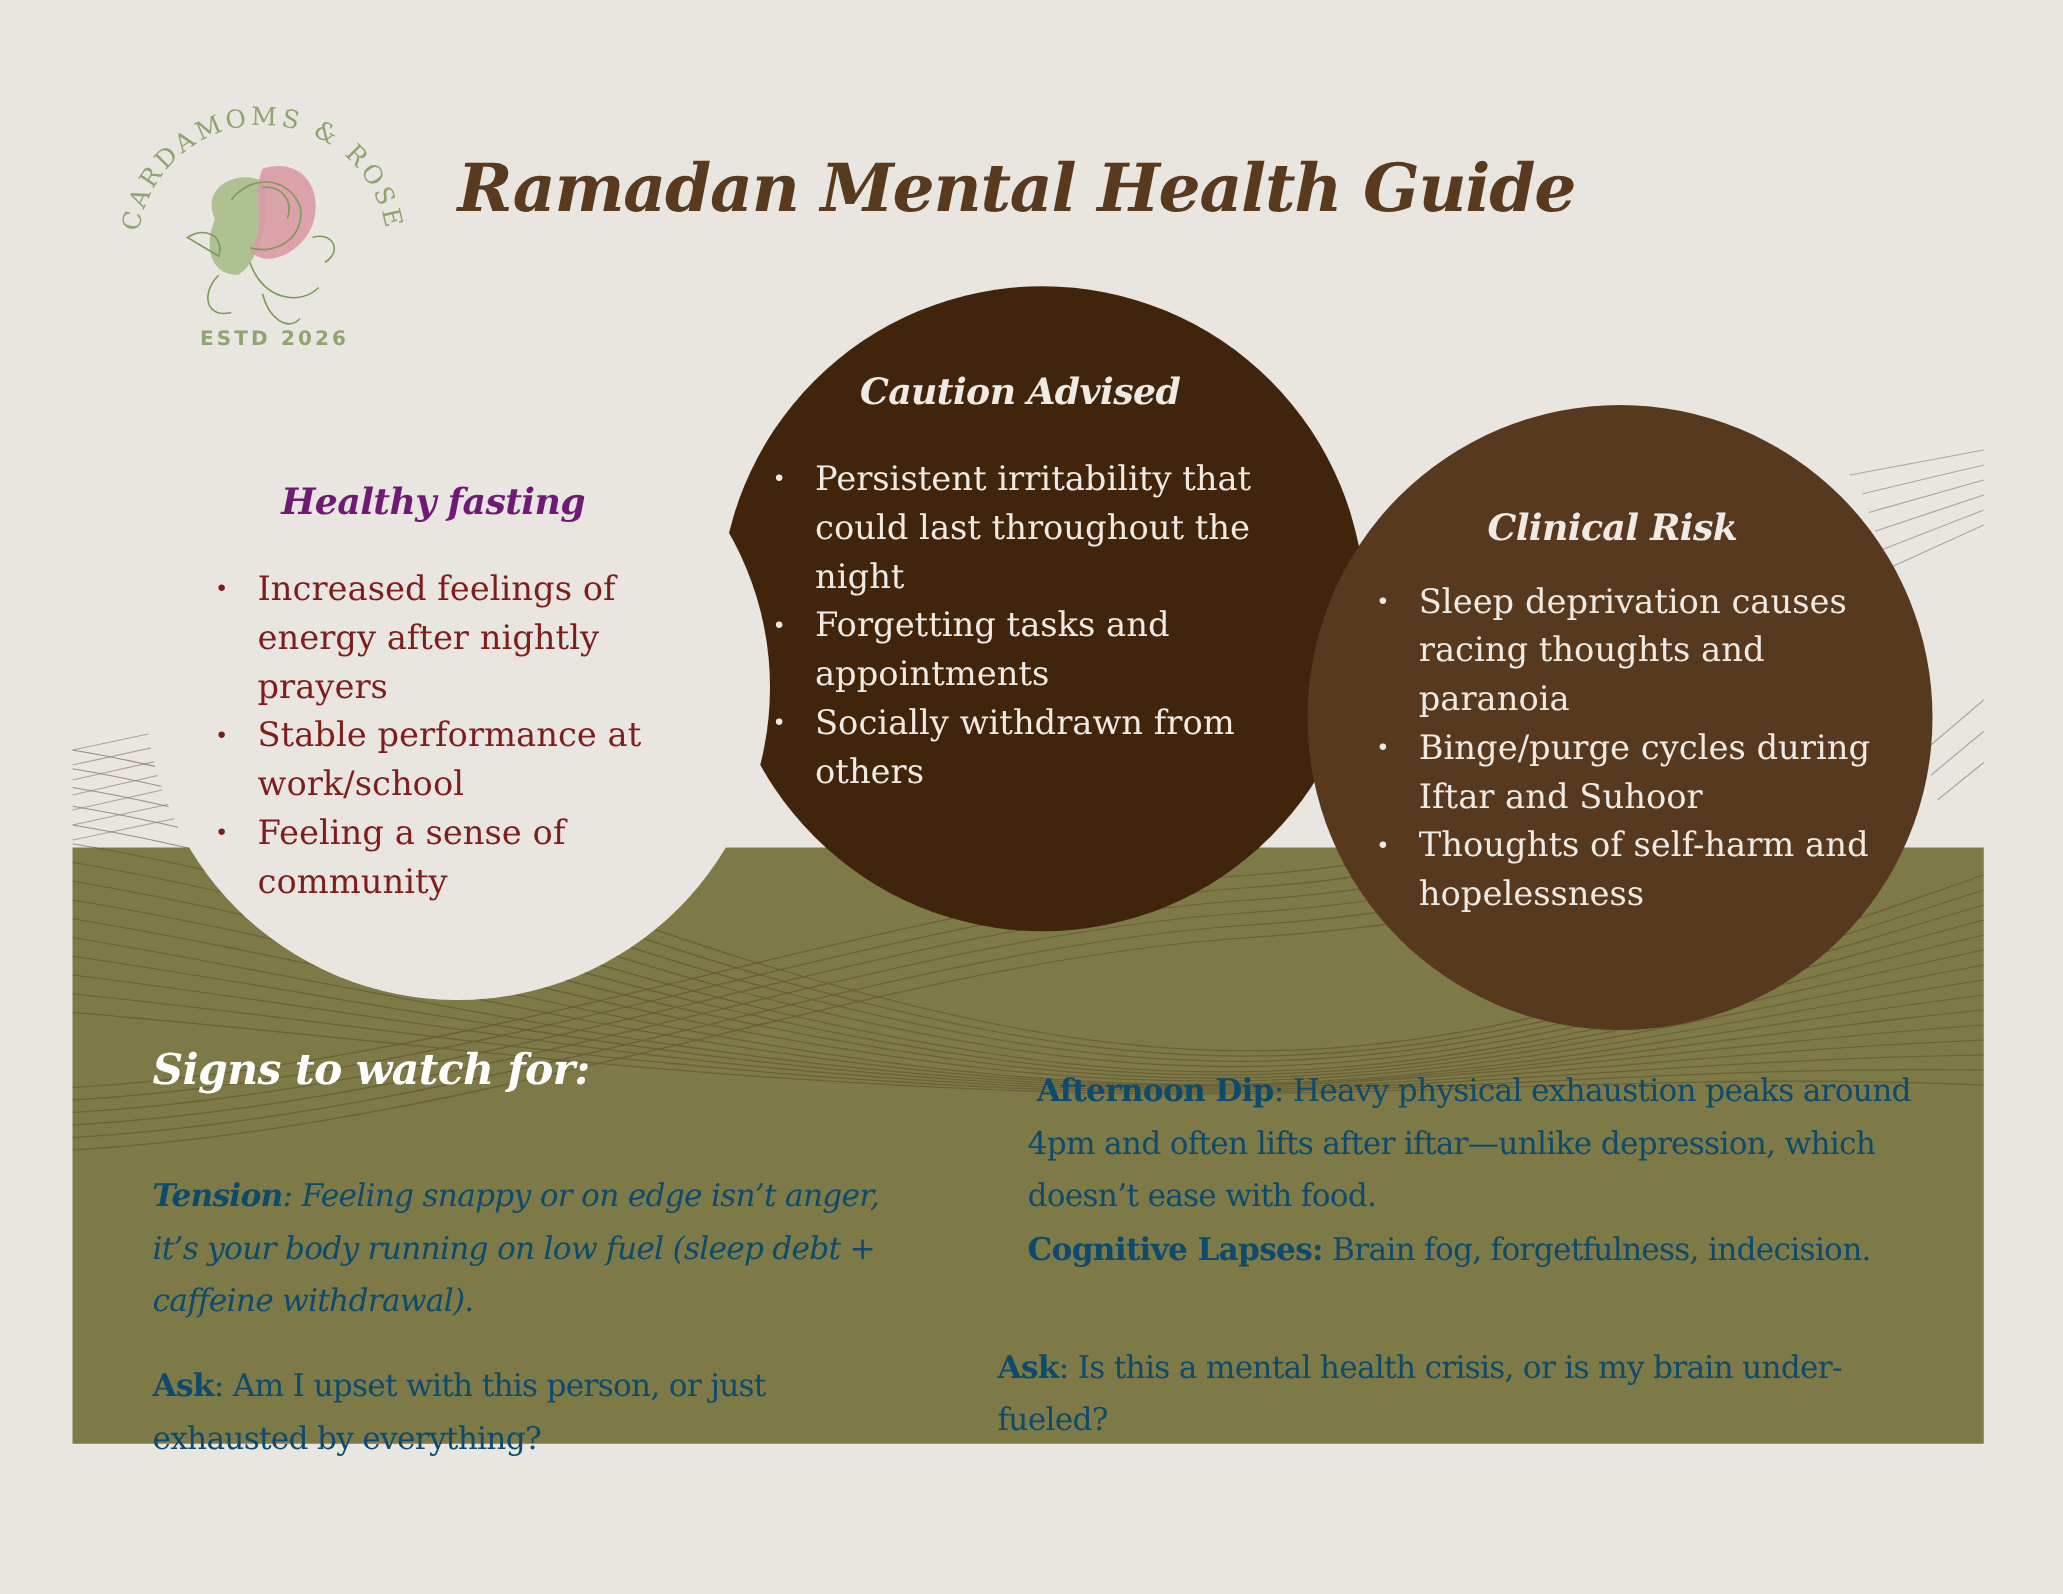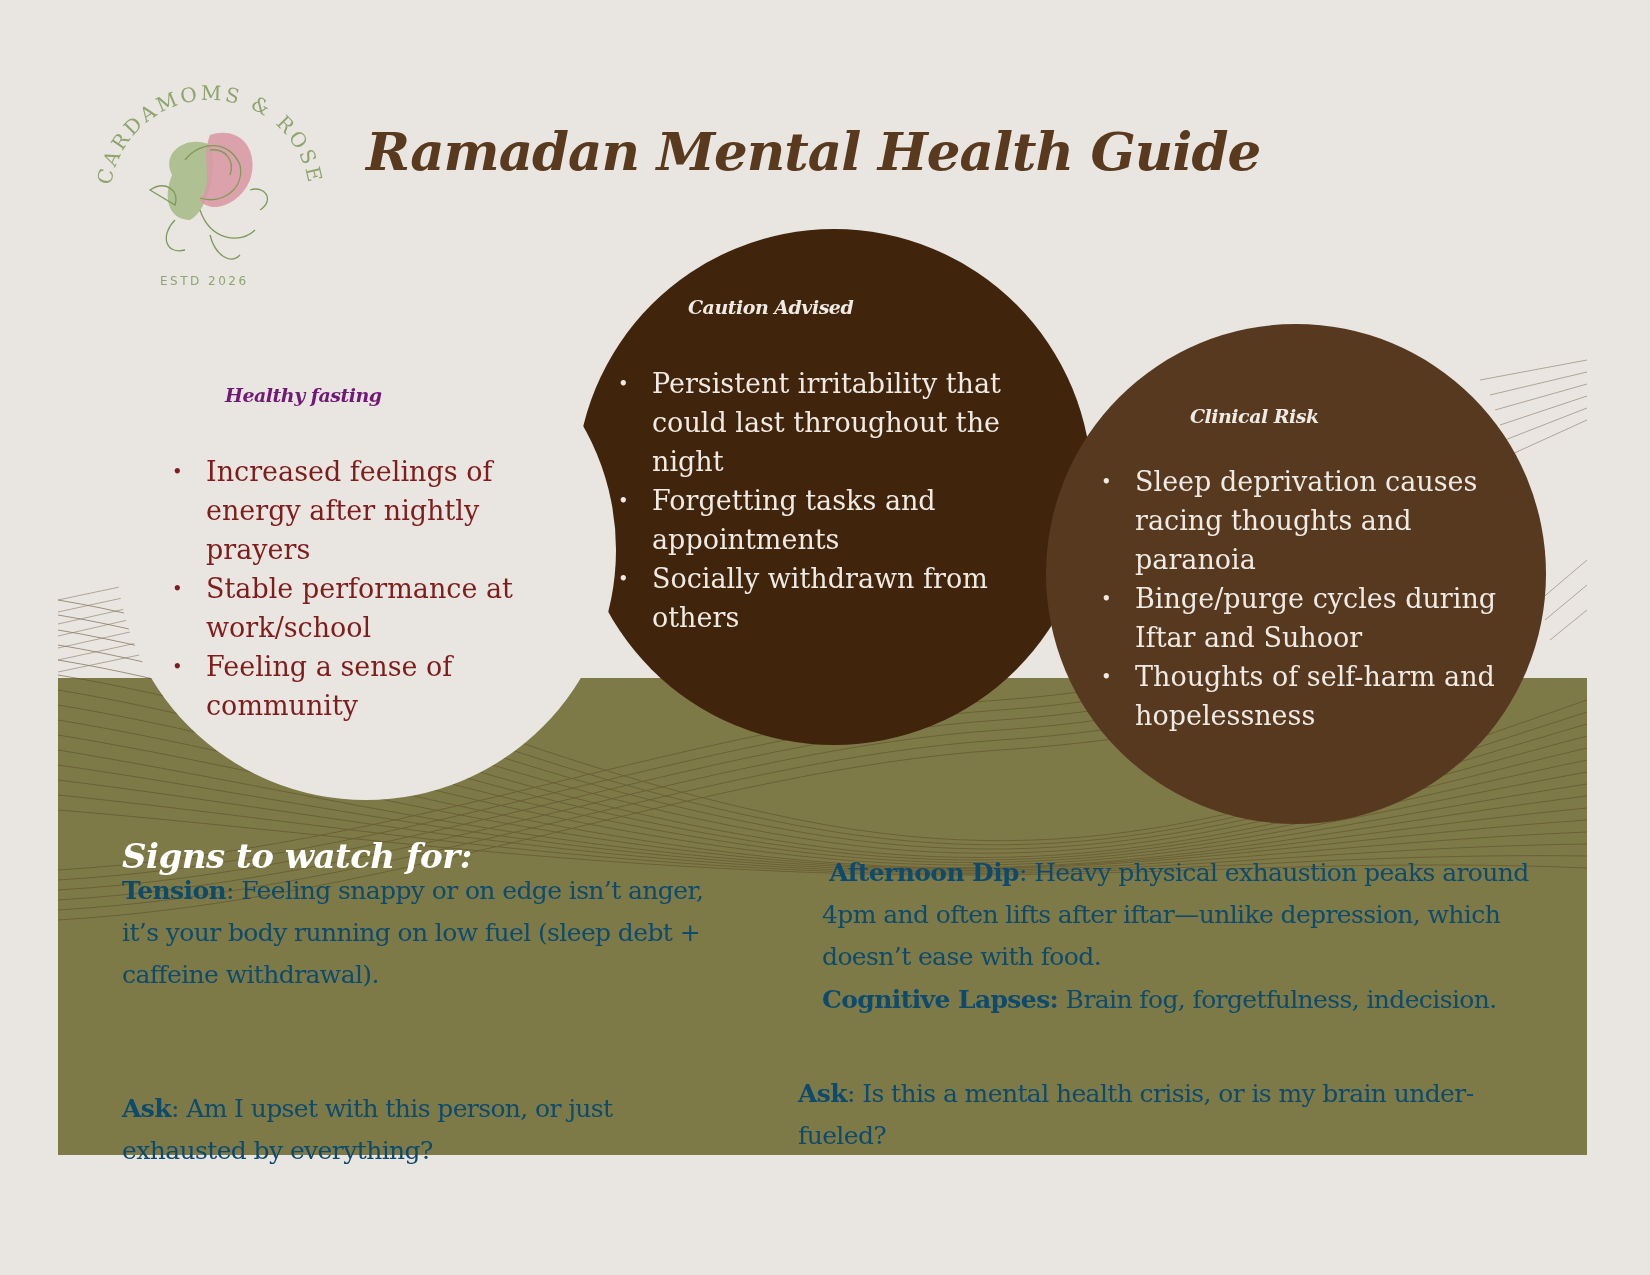--- a/index.html
+++ b/index.html
@@ -16,38 +16,38 @@
   .c-clinical { left: 1046px; top: 324px; width: 500px; height: 500px; background: #573920; }
 
   .heading-serif {
     font-family: "DejaVu Serif", serif;
     font-weight: bold; font-style: italic;
     letter-spacing: -0.5px;
   }
   .title { left: 366px; top: 120px; font-size: 53px; color: #5A3A1F; white-space: nowrap; letter-spacing: -1px; }
 
   .logo { left: 90px; top: 70px; width: 240px; height: 230px; }
-  .estd { left: 160px; top: 274px; font-family: "DejaVu Sans", sans-serif; font-size: 12px; letter-spacing: 2.5px; color: #8FA46F; }
+  .estd { left: 160px; top: 261px; font-family: "DejaVu Sans", sans-serif; font-size: 16px; letter-spacing: 2.5px; color: #8FA46F; font-weight: bold; }
 
-  .circle-heading { font-size: 19px; white-space: nowrap; }
+  .circle-heading { font-size: 29px; white-space: nowrap; }
   .h-healthy { left: 225px; top: 384px; color: #701a75; }
   .h-caution { left: 688px; top: 296px; color: #EFEAE3; }
   .h-clinical { left: 1190px; top: 405px; color: #EFEAE3; }
 
   ul.bullets { list-style: none; font-family: "DejaVu Serif", serif; font-size: 27px; line-height: 39px; }
   ul.bullets li { position: relative; padding-left: 34px; }
   ul.bullets li::before { content: "\2022"; position: absolute; left: 0; top: 0; font-size: 18px; }
   .b-healthy { left: 172px; top: 452px; width: 420px; color: #7f1d1d; }
   .b-caution { left: 618px; top: 364px; width: 450px; color: #EFEAE3; }
   .b-clinical { left: 1101px; top: 462px; width: 420px; color: #EFEAE3; }
 
   .signs-heading { left: 122px; top: 836px; font-size: 34px; color: #FFFFFF; white-space: nowrap; }
   .para { font-family: "DejaVu Serif", serif; font-size: 25px; line-height: 42px; color: #0c4a6e; letter-spacing: -0.6px; }
   .para b { font-weight: bold; }
-  .p-tension { left: 122px; top: 870px; width: 600px; }
+  .p-tension { left: 122px; top: 936px; width: 600px; font-style: italic; }
   .p-ask-left { left: 122px; top: 1041px; width: 600px; margin-top: 47px; }
   .p-afternoon { left: 822px; top: 852px; width: 720px; }
   .p-cognitive { left: 822px; top: 979px; width: 720px; }
   .p-ask-right { left: 798px; top: 1073px; width: 720px; }
 </style>
 </head>
 <body>
 
 <div class="abs olive-band"></div>
 

